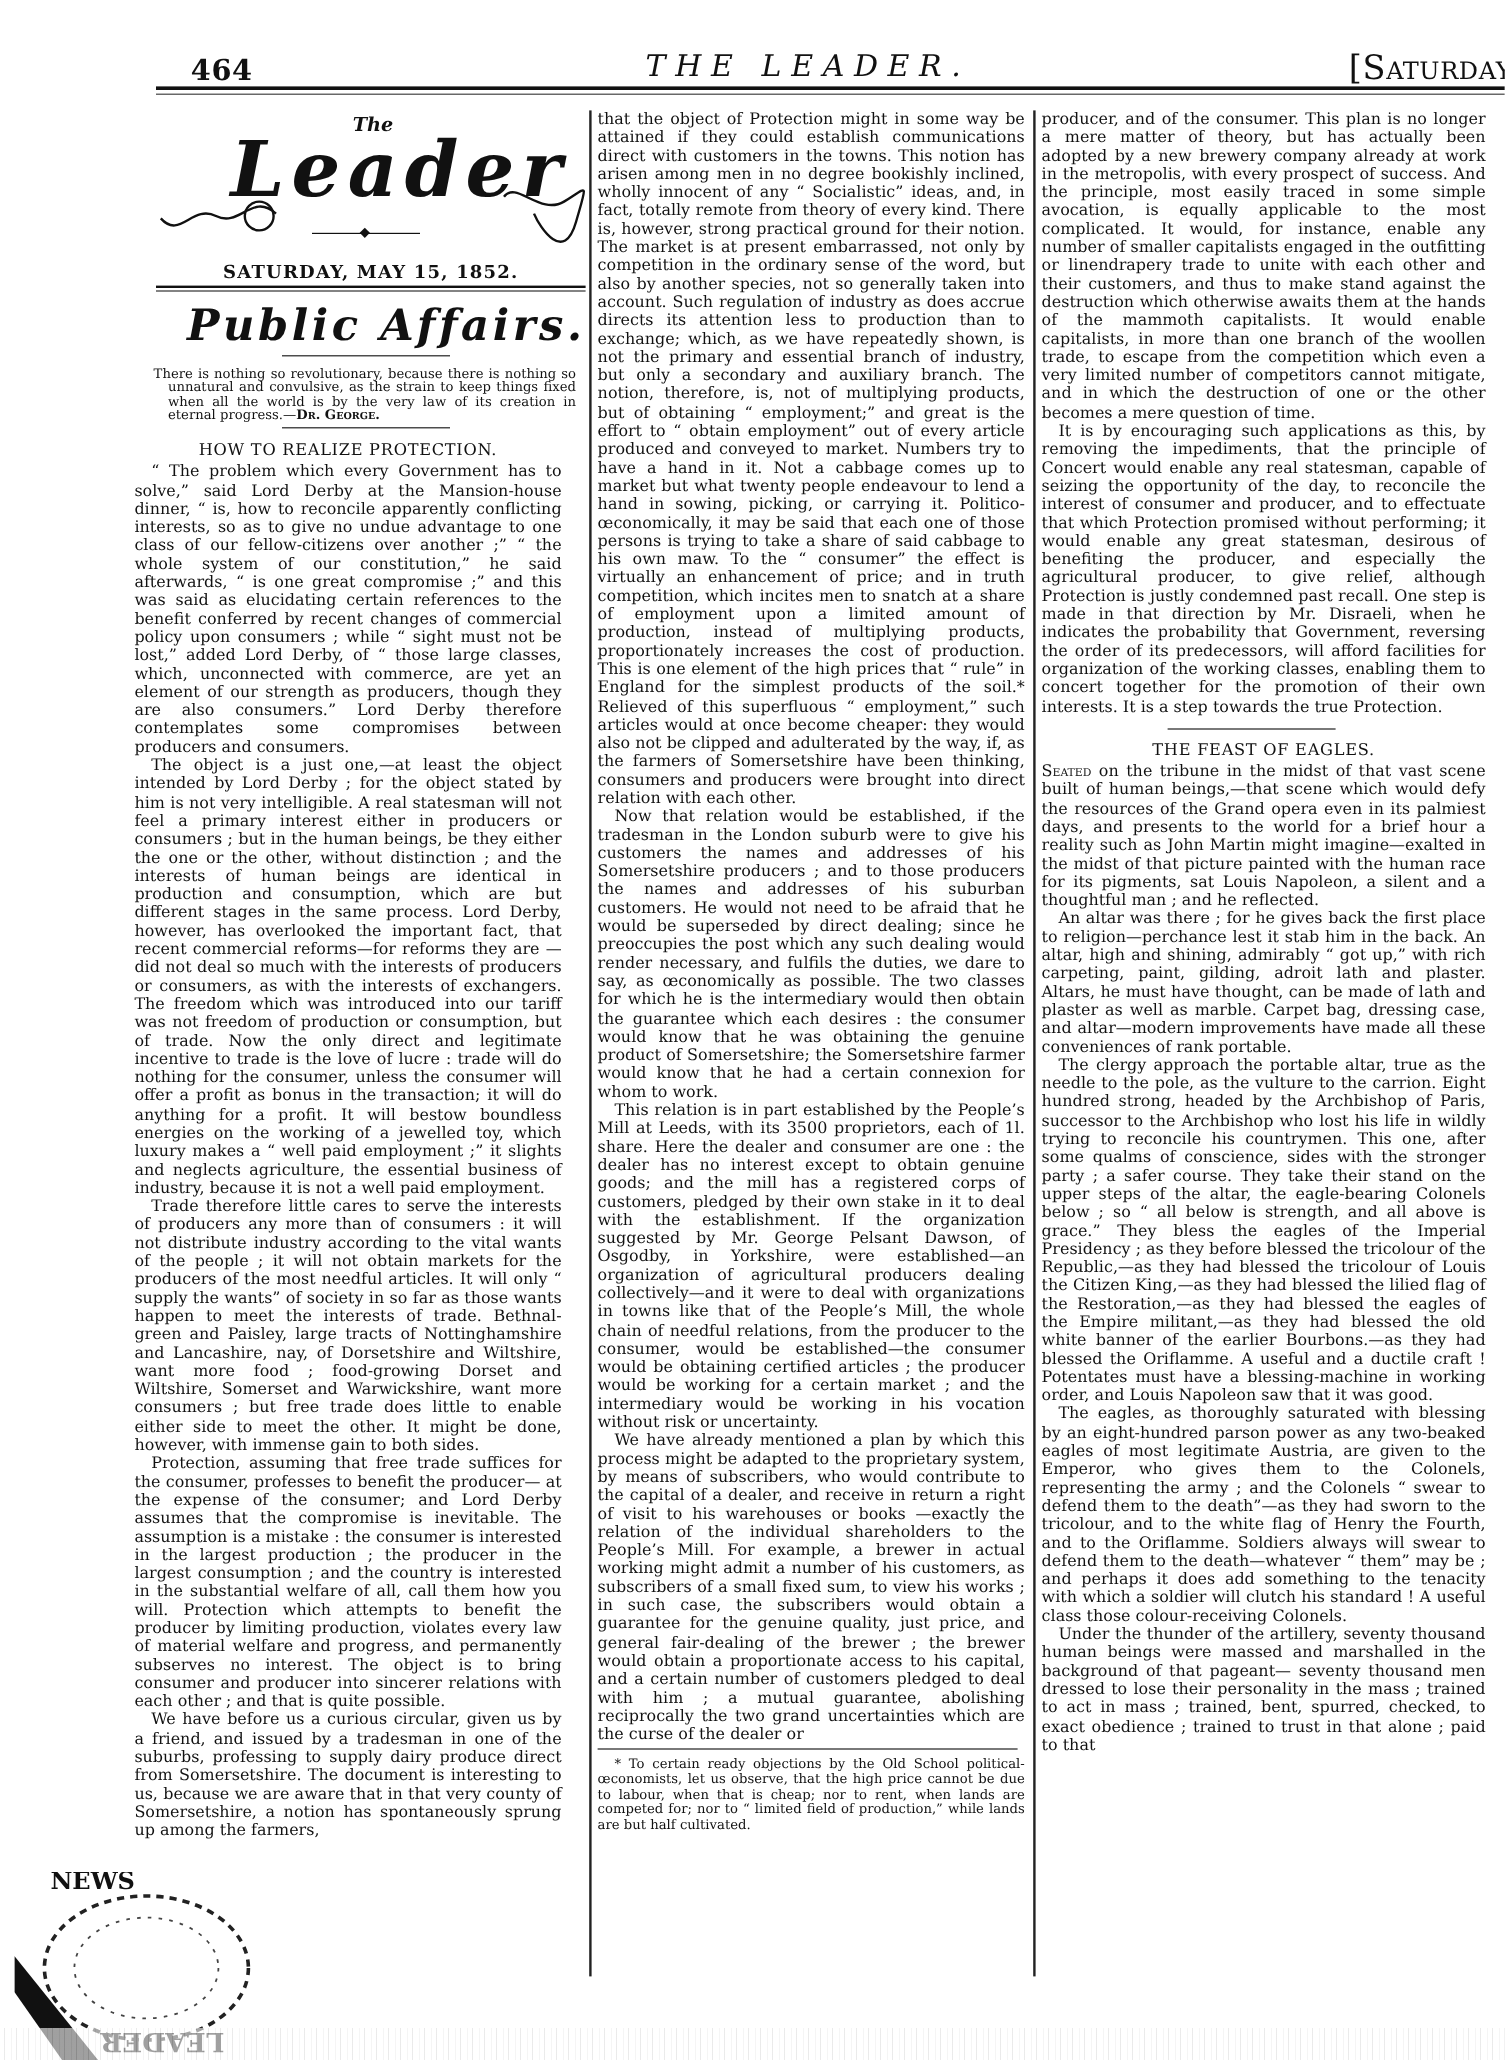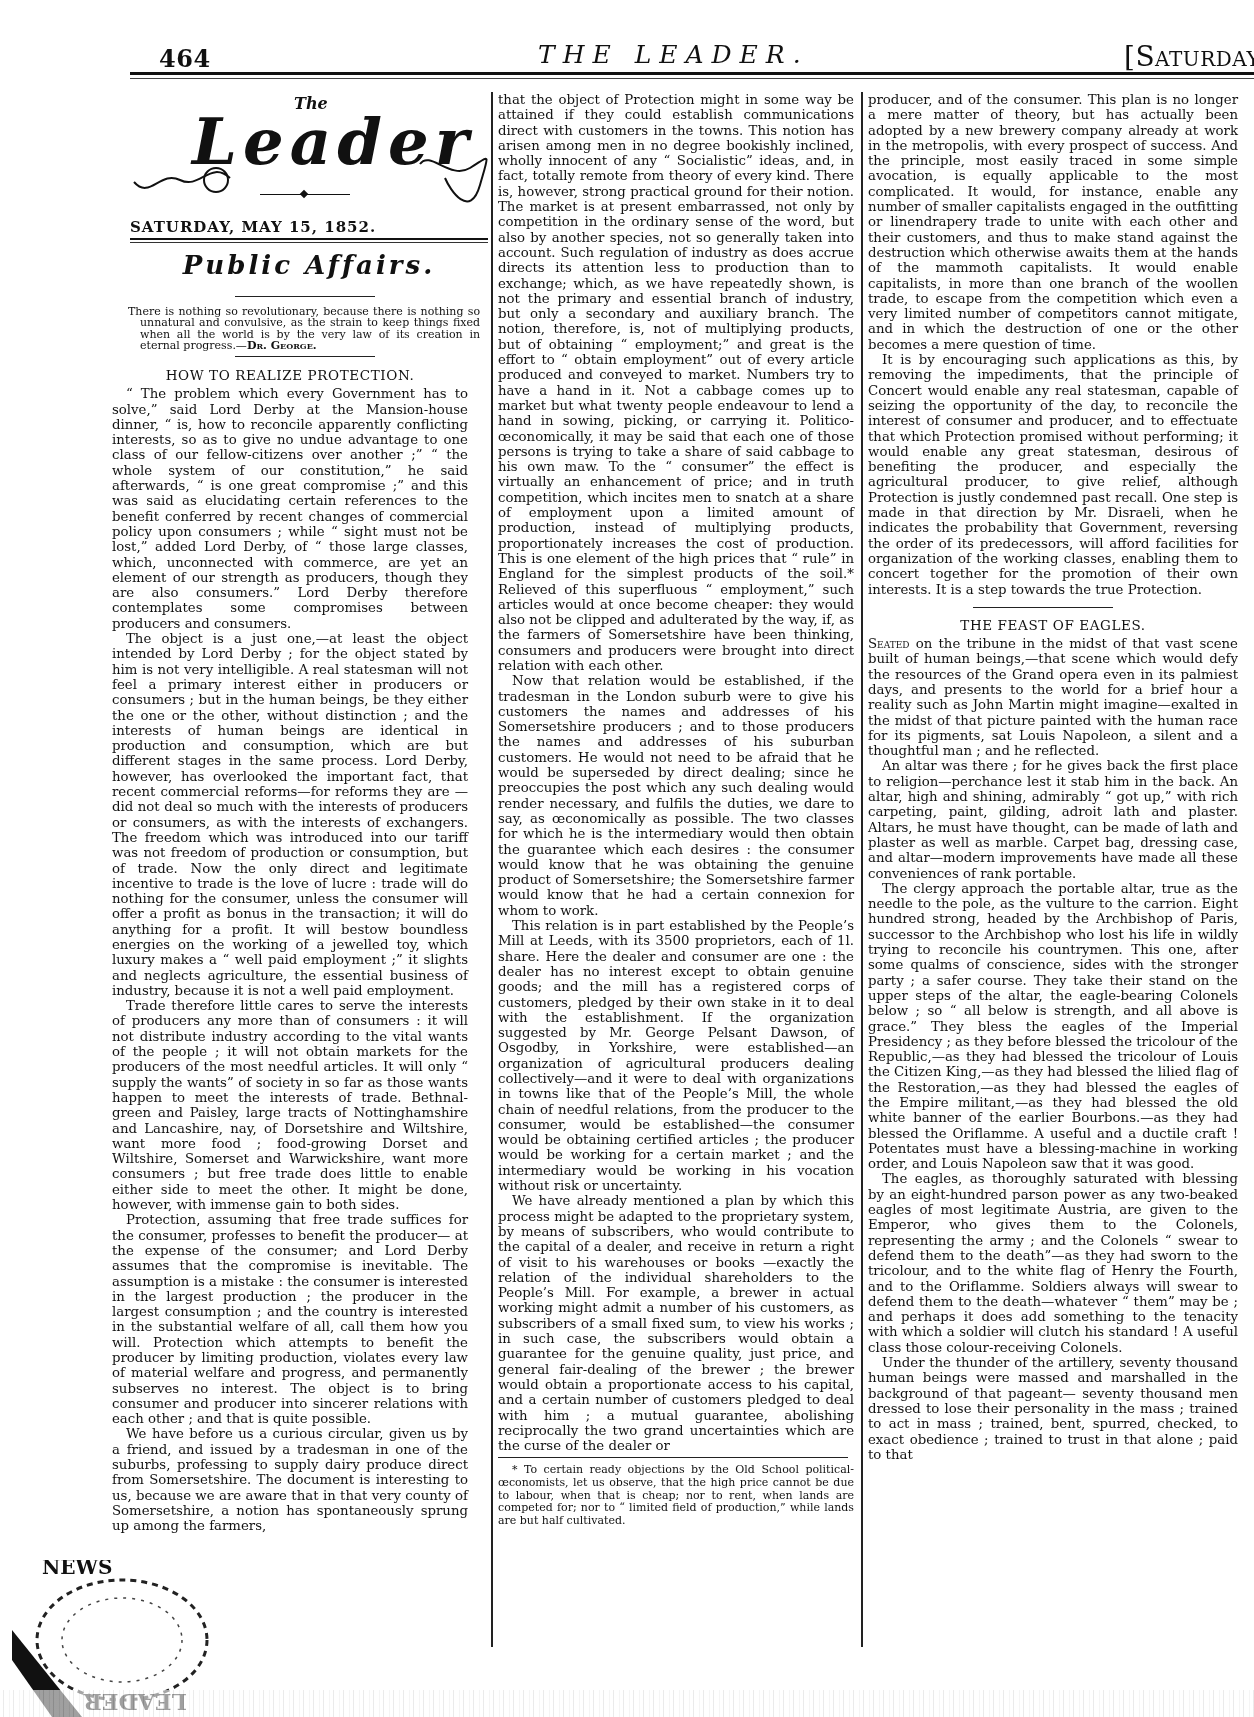--- a/index.html
+++ b/index.html
@@ -16,24 +16,24 @@
   .coldiv { position:absolute; width:1.5px; background:#222; }
   .col { position:absolute; font-size:13.3px; line-height:15.3px; text-align:justify; }
   .col p { margin:0; text-indent:14px; }
   .col p.noindent { text-indent:0; }
   .col p.cont { text-indent:0; }
   .mast-wrap { position:absolute; left:130px; top:90px; width:358px; height:120px; }
   .mast-the { position:absolute; left:164px; top:4px; font-family:"DejaVu Serif", serif; font-size:16px; font-style:italic; font-weight:bold; }
   .mast-leader { position:absolute; left:62px; top:14px; font-family:"DejaVu Serif", serif; font-size:64px; font-weight:bold; font-style:italic; letter-spacing:6px; }
   .mast-diamond { position:absolute; left:130px; top:104px; width:90px; height:1px; background:#111; }
   .mast-diamond::after { content:""; position:absolute; left:41px; top:-3px; width:6px; height:6px; background:#111; transform:rotate(45deg); }
-  .dateline { position:absolute; left:130px; top:218px; width:358px; font-size:15px; font-weight:bold; letter-spacing:1px; }
+  .dateline { position:absolute; left:130px; top:218px; width:358px; text-align:center; font-size:15px; font-weight:bold; letter-spacing:1px; }
   .rule-a { position:absolute; left:130px; top:238px; width:358px; height:2px; background:#111; }
   .rule-b { position:absolute; left:130px; top:242px; width:358px; height:1px; background:#333; }
-  .section-title { position:absolute; left:130px; top:250px; width:358px; text-align:center; font-size:26px; font-weight:bold; font-style:italic; letter-spacing:3px; }
+  .section-title { position:absolute; left:130px; top:250px; width:358px; text-align:right; font-size:36px; font-weight:bold; font-style:italic; letter-spacing:3px; }
   .short-rule { position:absolute; height:1px; background:#222; }
   .epigraph { position:absolute; left:128px; top:306px; width:352px; font-size:11px; line-height:11.4px; text-align:justify; }
   .epigraph span.hang { display:block; padding-left:12px; text-indent:-12px; }
   .epigraph .attrib { font-weight:bold; font-variant:small-caps; }
   .article-head { text-align:center; font-size:13.5px; letter-spacing:0.6px; margin:0 0 3px 0; }
   .smallcaps { font-variant:small-caps; }
   .footnote { font-size:11px; line-height:12.6px; text-align:justify; }
   .footnote p { margin:0; text-indent:14px; }
   .stamp { position:absolute; left:0px; top:1560px; width:260px; height:157px;padding-left:12px; }
   .noise { position:absolute; left:0; top:1690px; width:1254px; height:27px;

